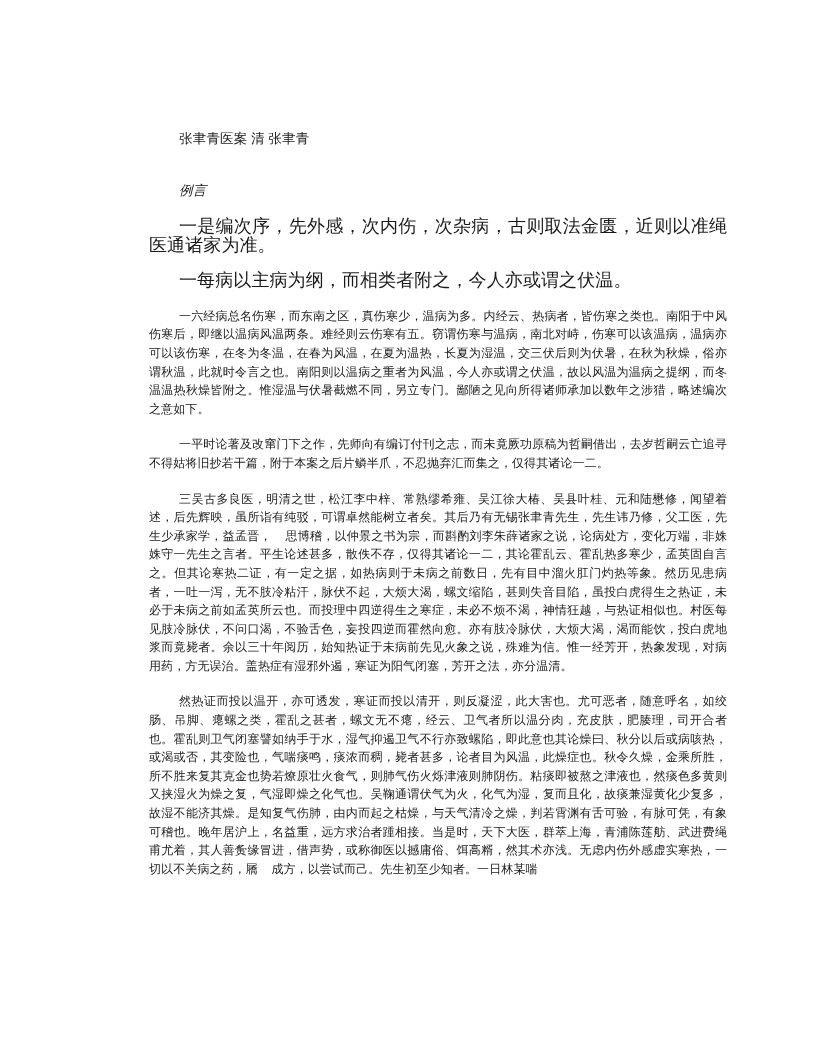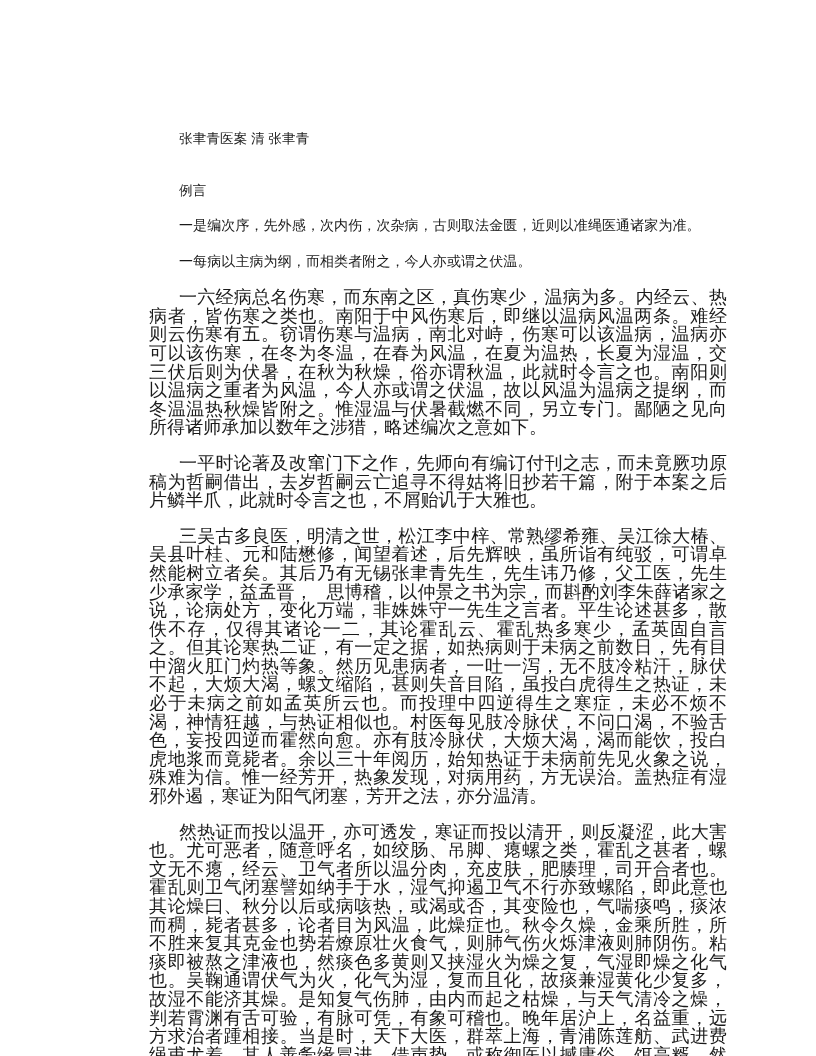--- a/index.html
+++ b/index.html
@@ -38,33 +38,34 @@
     font-weight: normal;
     letter-spacing: 0.2px;
   }
   .doc-title {
     padding-top: 0px;
     padding-bottom: 18px;
   }
   .section-heading {
     padding-top: 16px;
     padding-bottom: 18px;
+    font-style: italic;
   }
   .listline {
-    font-size: 14px;
+    font-size: 18px;
     line-height: 18.6px;
     text-indent: 30px;
     margin: 0;
     padding: 0 0 17px 0;
     text-align: justify;
     text-justify: inter-ideograph;
     letter-spacing: 0.1px;
   }
   .para {
-    font-size: 18px;
+    font-size: 12px;
     line-height: 18.6px;
     text-indent: 30px;
     margin: 0;
     padding: 0 0 17px 0;
     text-align: justify;
     text-justify: inter-ideograph;
     letter-spacing: 0.1px;
   }
   .para-last {
     padding-bottom: 0;
@@ -83,21 +84,21 @@
     <div class="doc-title">张聿青医案 清 张聿青</div>
 
     <div class="section-heading">例言</div>
 
     <p class="listline">一是编次序，先外感，次内伤，次杂病，古则取法金匮，近则以准绳医通诸家为准。</p>
 
     <p class="listline">一每病以主病为纲，而相类者附之，今人亦或谓之伏温。</p>
 
     <p class="para">一六经病总名伤寒，而东南之区，真伤寒少，温病为多。内经云、热病者，皆伤寒之类也。南阳于中风伤寒后，即继以温病风温两条。难经则云伤寒有五。窃谓伤寒与温病，南北对峙，伤寒可以该温病，温病亦可以该伤寒，在冬为冬温，在春为风温，在夏为温热，长夏为湿温，交三伏后则为伏暑，在秋为秋燥，俗亦谓秋温，此就时令言之也。南阳则以温病之重者为风温，今人亦或谓之伏温，故以风温为温病之提纲，而冬温温热秋燥皆附之。惟湿温与伏暑截燃不同，另立专门。鄙陋之见向所得诸师承加以数年之涉猎，略述编次之意如下。</p>
 
-    <p class="para">一平时论著及改窜门下之作，先师向有编订付刊之志，而未竟厥功原稿为哲嗣借出，去岁哲嗣云亡追寻不得姑将旧抄若干篇，附于本案之后片鳞半爪，此就时令言之也，不屑贻讥于大雅也。</p>
+    <p class="para">一平时论著及改窜门下之作，先师向有编订付刊之志，而未竟厥功原稿为哲嗣借出，去岁哲嗣云亡追寻不得姑将旧抄若干篇，附于本案之后片鳞半爪，不忍抛弃汇而集之，仅得其诸论一二。</p>
 
 
     <p class="para"><span>三吴古多良医，明清之世，松江李中梓、常熟缪希雍、吴江徐大椿、吴县叶桂、元和陆懋修，闻望着述，后先辉映，虽所诣有纯驳，可谓卓然能树立者矣。其后乃有无锡张聿青先生，先生讳乃修，父工医，先生少承家学，益孟晋，</span><span class="gapchar"></span><span>思博稽，以仲景之书为宗，而斟酌刘李朱薛诸家之说，论病处方，变化万端，非姝姝守一先生之言者。平生论述甚多，散佚不存，仅得其诸论一二，其论霍乱云、霍乱热多寒少，孟英固自言之。但其论寒热二证，有一定之据，如热病则于未病之前数日，先有目中溜火肛门灼热等象。然历见患病者，一吐一泻，无不肢冷粘汗，脉伏不起，大烦大渴，螺文缩陷，甚则失音目陷，虽投白虎得生之热证，未必于未病之前如孟英所云也。而投理中四逆得生之寒症，未必不烦不渴，神情狂越，与热证相似也。村医每见肢冷脉伏，不问口渴，不验舌色，妄投四逆而霍然向愈。亦有肢冷脉伏，大烦大渴，渴而能饮，投白虎地浆而竟毙者。余以三十年阅历，始知热证于未病前先见火象之说，殊难为信。惟一经芳开，热象发现，对病用药，方无误治。盖热症有湿邪外遏，寒证为阳气闭塞，芳开之法，亦分温清。</span></p>
 
     <p class="para para-last"><span>然热证而投以温开，亦可透发，寒证而投以清开，则反凝涩，此大害也。尤可恶者，随意呼名，如绞肠、吊脚、瘪螺之类，霍乱之甚者，螺文无不瘪，经云、卫气者所以温分肉，充皮肤，肥腠理，司开合者也。霍乱则卫气闭塞譬如纳手于水，湿气抑遏卫气不行亦致螺陷，即此意也其论燥曰、秋分以后或病咳热，或渴或否，其变险也，气喘痰鸣，痰浓而稠，毙者甚多，论者目为风温，此燥症也。秋令久燥，金乘所胜，所不胜来复其克金也势若燎原壮火食气，则肺气伤火烁津液则肺阴伤。粘痰即被熬之津液也，然痰色多黄则又挟湿火为燥之复，气湿即燥之化气也。吴鞠通谓伏气为火，化气为湿，复而且化，故痰兼湿黄化少复多，故湿不能济其燥。是知复气伤肺，由内而起之枯燥，与天气清冷之燥，判若霄渊有舌可验，有脉可凭，有象可稽也。晚年居沪上，名益重，远方求治者踵相接。当是时，天下大医，群萃上海，青浦陈莲舫、武进费绳甫尤着，其人善夤缘冒进，借声势，或称御医以撼庸俗、饵高糈，然其术亦浅。无虑内伤外感虚实寒热，一切以不关病之药，屩</span><span class="gapchar"></span><span>成方，以尝试而己。先生初至少知者。一日林某喘</span></p>
 
   </div>
 </div>
 
 </body></html>

